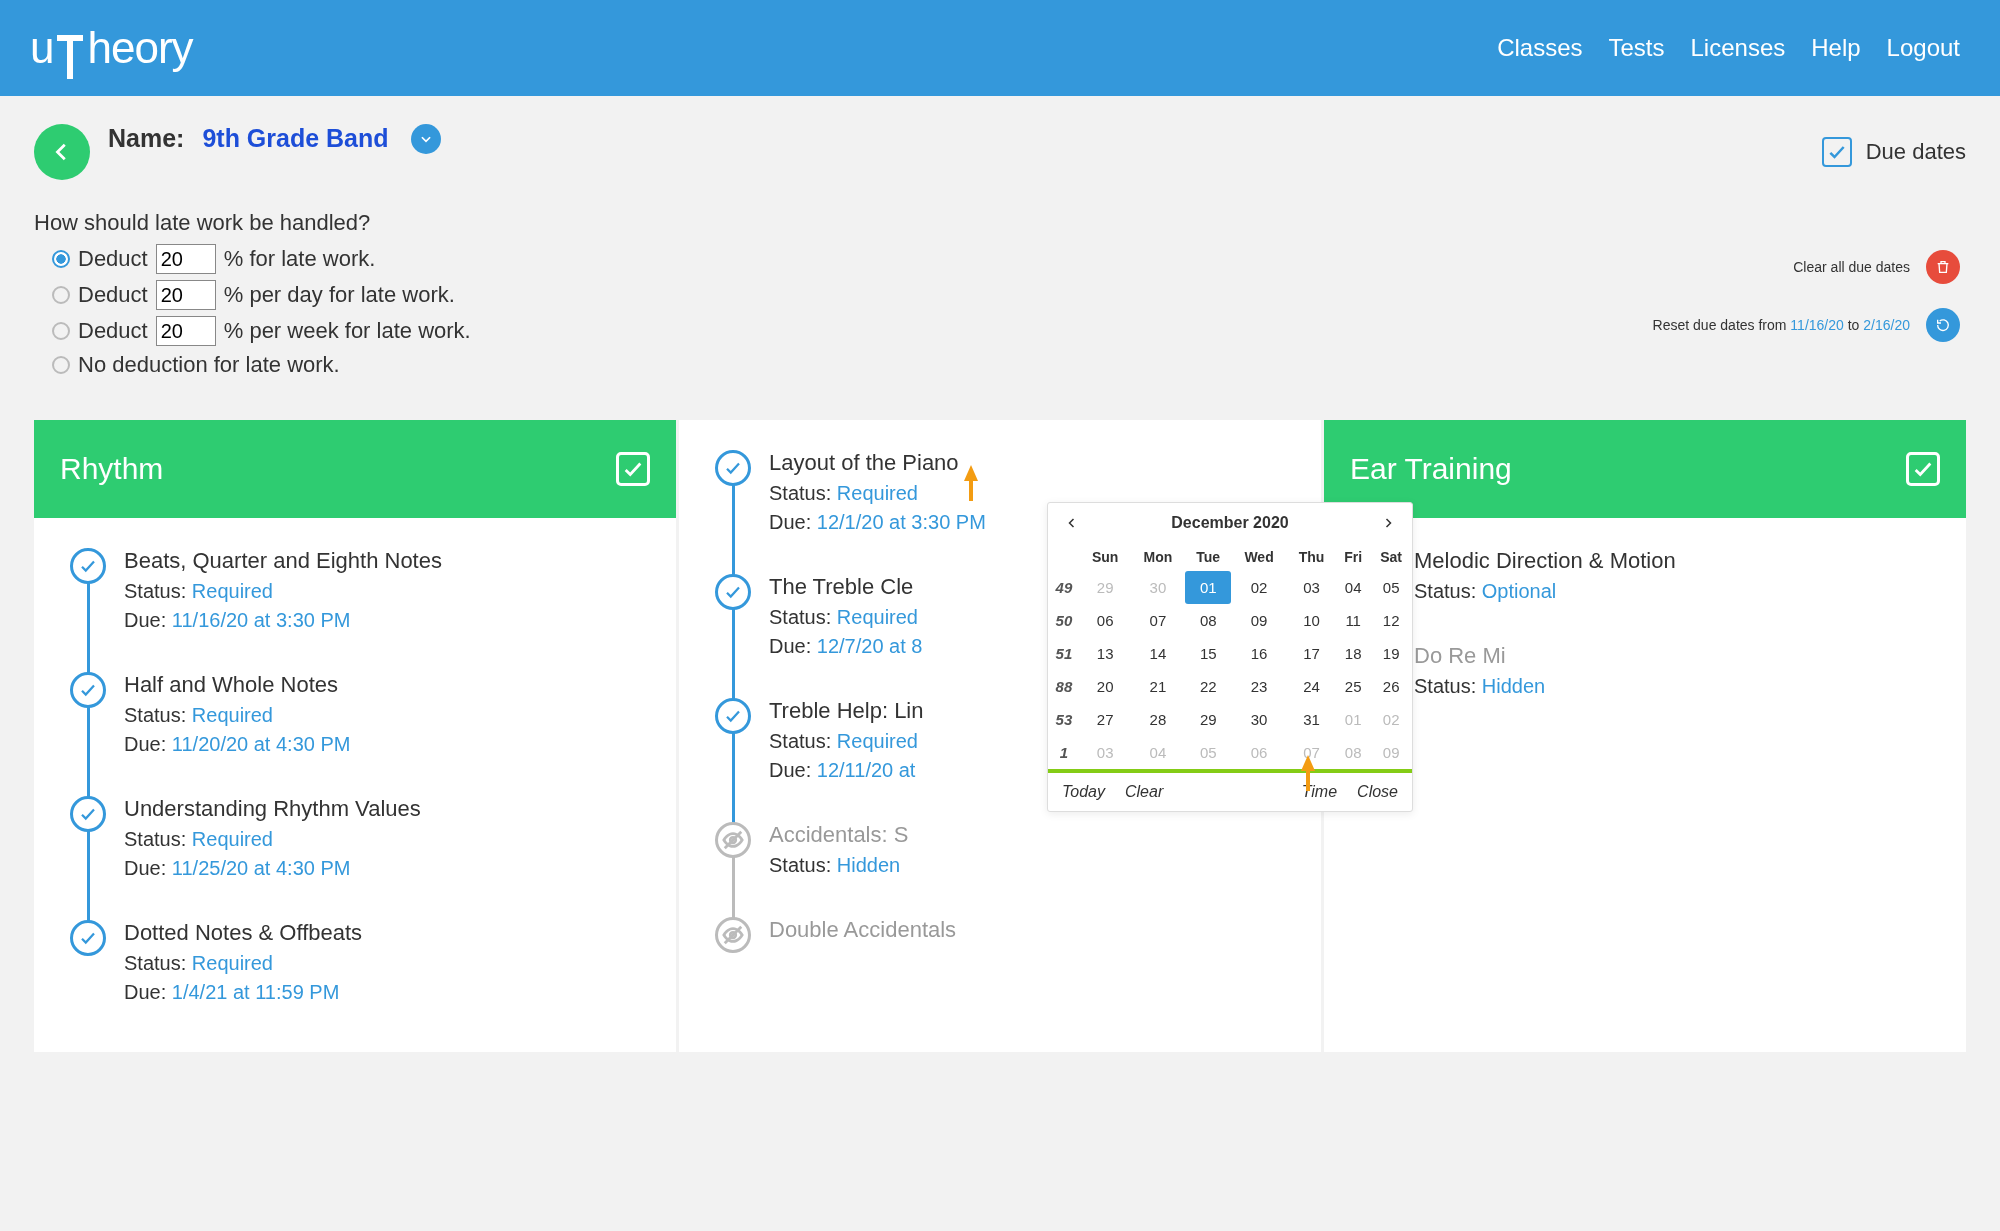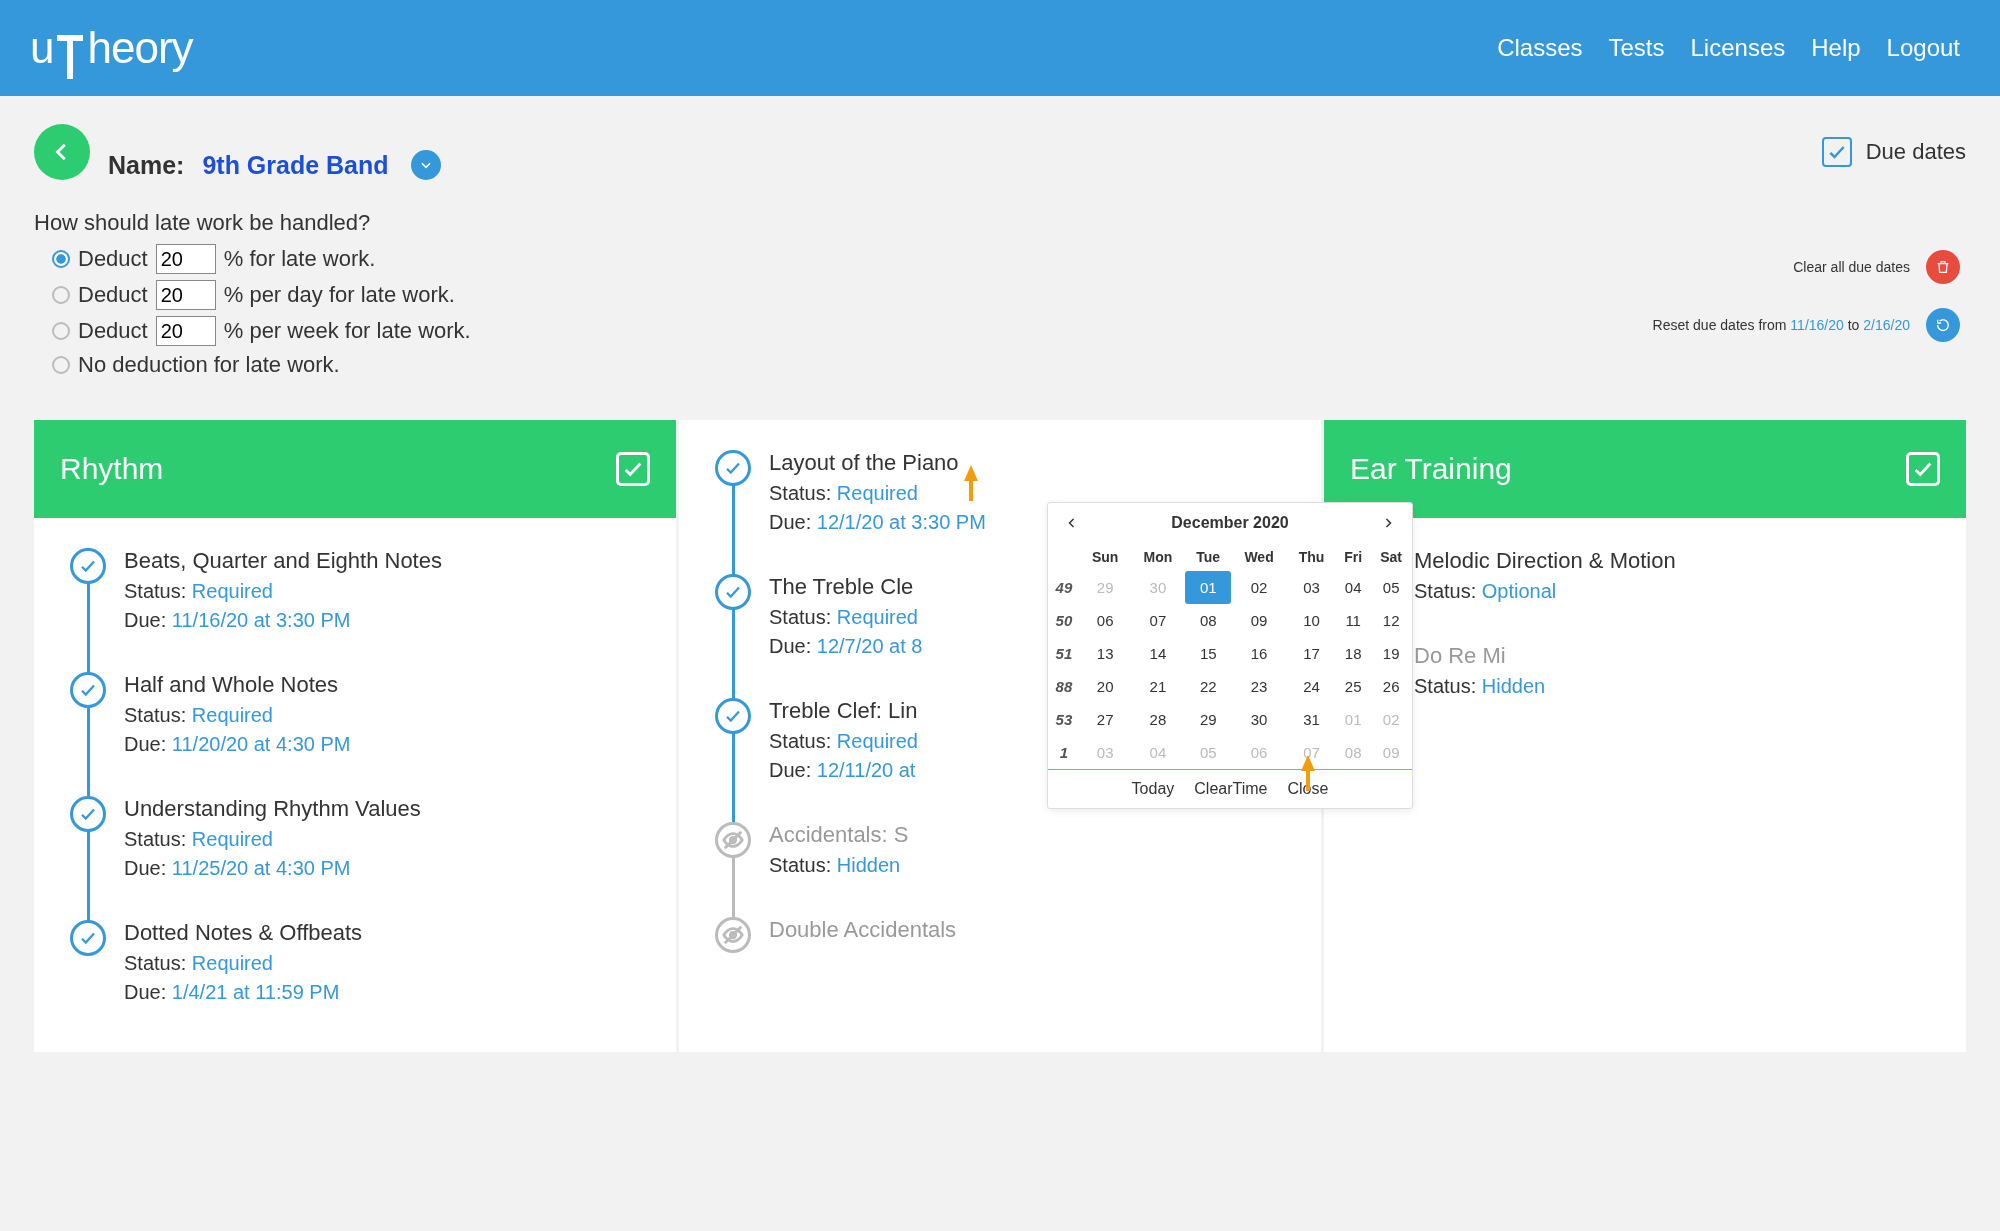--- a/index.html
+++ b/index.html
@@ -11,21 +11,21 @@
 .logo .u-ltr { font-weight:300; }
 .logo .T { display:inline-block; width: 34px; position:relative; }
 .logo .T::before { content:''; position:absolute; top:-28px; left:4px; width:26px; height:6px; background:#fff; }
 .logo .T::after { content:''; position:absolute; top:-22px; left:14px; width:6px; height:38px; background:#fff; }
 .navlinks { display:flex; gap: 26px; }
 .navlinks a { color:#fff; text-decoration:none; font-size: 24px; font-weight:400; }
 
 
 .page { padding: 28px 34px 10px 34px; }
 .header-row { display:flex; align-items:center; justify-content:space-between; margin-bottom: 30px; }
-.header-left { display:flex; align-items:flex-end; gap: 18px; }
+.header-left { display:flex; align-items:flex-start; gap: 18px; }
 .back-btn { width:56px; height:56px; border-radius:50%; background:#2ecc71; display:flex; align-items:center; justify-content:center; cursor:pointer; }
 .back-btn svg { width:22px; height:22px; stroke:#fff; stroke-width:3; fill:none; }
 .name-lbl { font-weight:700; font-size:25px; }
 .name-val { color:#1d4ed8; font-weight:700; font-size:25px; }
 .chev-circle { width:30px; height:30px; border-radius:50%; background:#3498db; display:inline-flex; align-items:center; justify-content:center; margin-left:4px; cursor:pointer; }
 .chev-circle svg { width:14px; height:14px; stroke:#fff; stroke-width:3; fill:none; }
 .header-right { display:flex; align-items:center; gap:14px;padding-left:23px; }
 .checkbox-lg { width:30px; height:30px; border:2.5px solid #3498db; border-radius:4px; display:inline-flex; align-items:center; justify-content:center; }
 .checkbox-lg svg { width:20px; height:20px; stroke:#3498db; stroke-width:3; fill:none; }
 
@@ -72,21 +72,21 @@
 .calendar { position:absolute; background:#fff; border:1px solid #ddd; border-radius:3px; width:366px; box-shadow:0 2px 8px rgba(0,0,0,.08); font-size:16px; left: 1013px; top: 82px; z-index:50; }
 .cal-head { display:flex; align-items:center; justify-content:space-between; padding:10px 14px; font-weight:700; }
 .cal-nav { width:20px; height:20px; display:flex; align-items:center; justify-content:center; cursor:pointer; }
 .cal-nav svg { width:12px; height:12px; stroke:#333; stroke-width:3; fill:none; }
 .cal-grid { width:100%; border-collapse:collapse; }
 .cal-grid th { font-weight:700; font-size:14px; padding:6px 0; }
 .cal-grid td { text-align:center; padding:8px 0; font-size:15px; }
 .cal-grid td.wk { font-style:italic; color:#555; font-weight:700; }
 .cal-grid td.dim { color:#bbb; }
 .cal-grid td.sel { background:#3498db; color:#fff; border-radius:3px; }
-.cal-foot { display:flex; justify-content:center; padding:10px 14px; border-top:1px solid #84cc16; }
+.cal-foot { display:flex; justify-content:space-between; padding:10px 14px; border-top:4px solid #84cc16;font-style:italic; }
 .cal-foot span { cursor:pointer; }
 
 
 .arrow { position:absolute; width:0; height:0; border-left:7px solid transparent; border-right:7px solid transparent; border-bottom:16px solid #f39c12; z-index:60; }
 .arrow::after { content:''; position:absolute; top:14px; left:-2px; width:4px; height:22px; background:#f39c12; }
 
 </style>
 </head>
 <body>
 
@@ -273,21 +273,21 @@
               </div>
             </div>
             <div class="itm">
               <div class="vline"></div>
               <div class="node">
                 <svg viewBox="0 0 24 24">
                   <polyline points="4 13 9 18 20 6"></polyline>
                 </svg>
               </div>
               <div class="itm-body">
-                <div class="itm-title">Treble Clef: Lin</div>
+                <div class="itm-title">Treble Help: Lin</div>
                 <div class="itm-meta">Status: <span class="link">Required</span></div>
                 <div class="itm-due">Due: <span class="link">12/11/20 at</span></div>
               </div>
             </div>
             <div class="itm">
               <div class="vline" style="background: rgb(187, 187, 187);"></div>
               <div class="node eye">
                 <svg viewBox="0 0 24 24" stroke-width="2">
                   <path d="M2 12s4-7 10-7 10 7 10 7-4 7-10 7S2 12 2 12z" fill="none"></path>
                   <circle cx="12" cy="12" r="3" fill="none"></circle>

